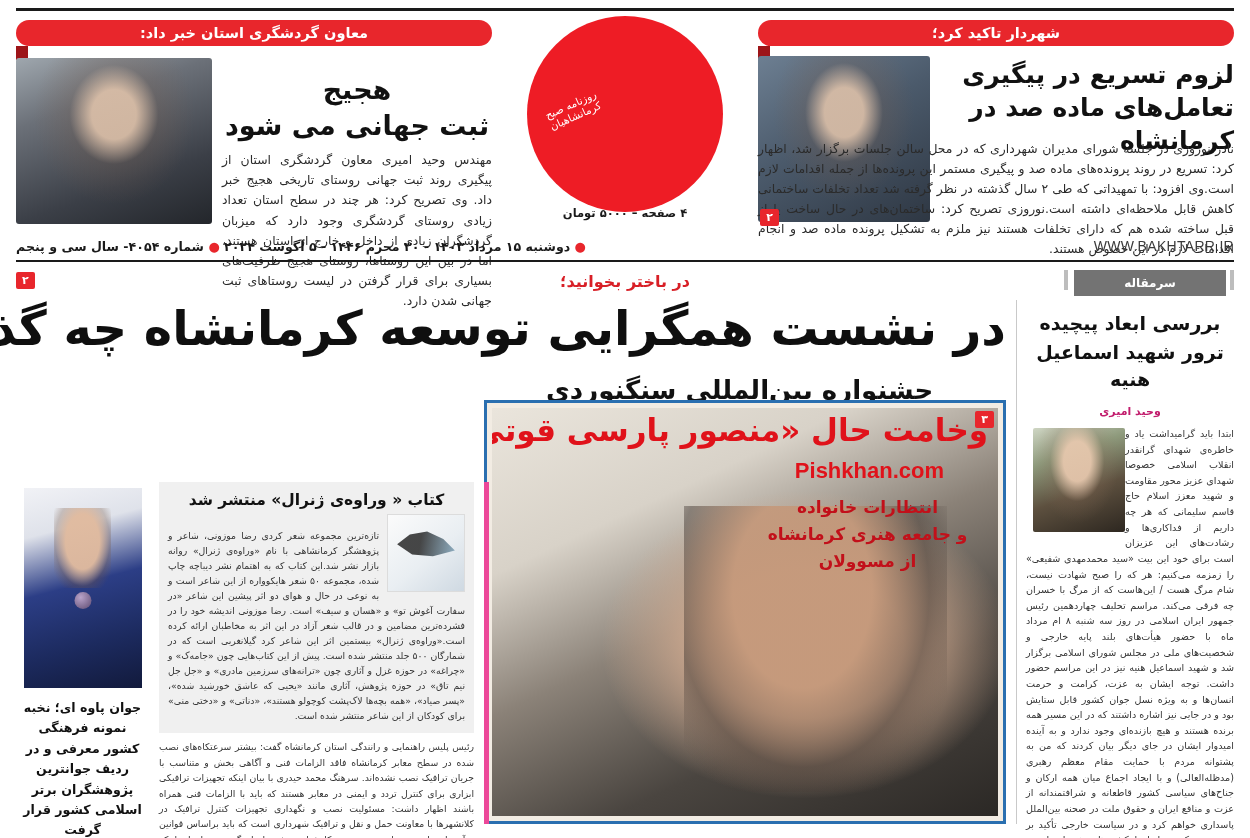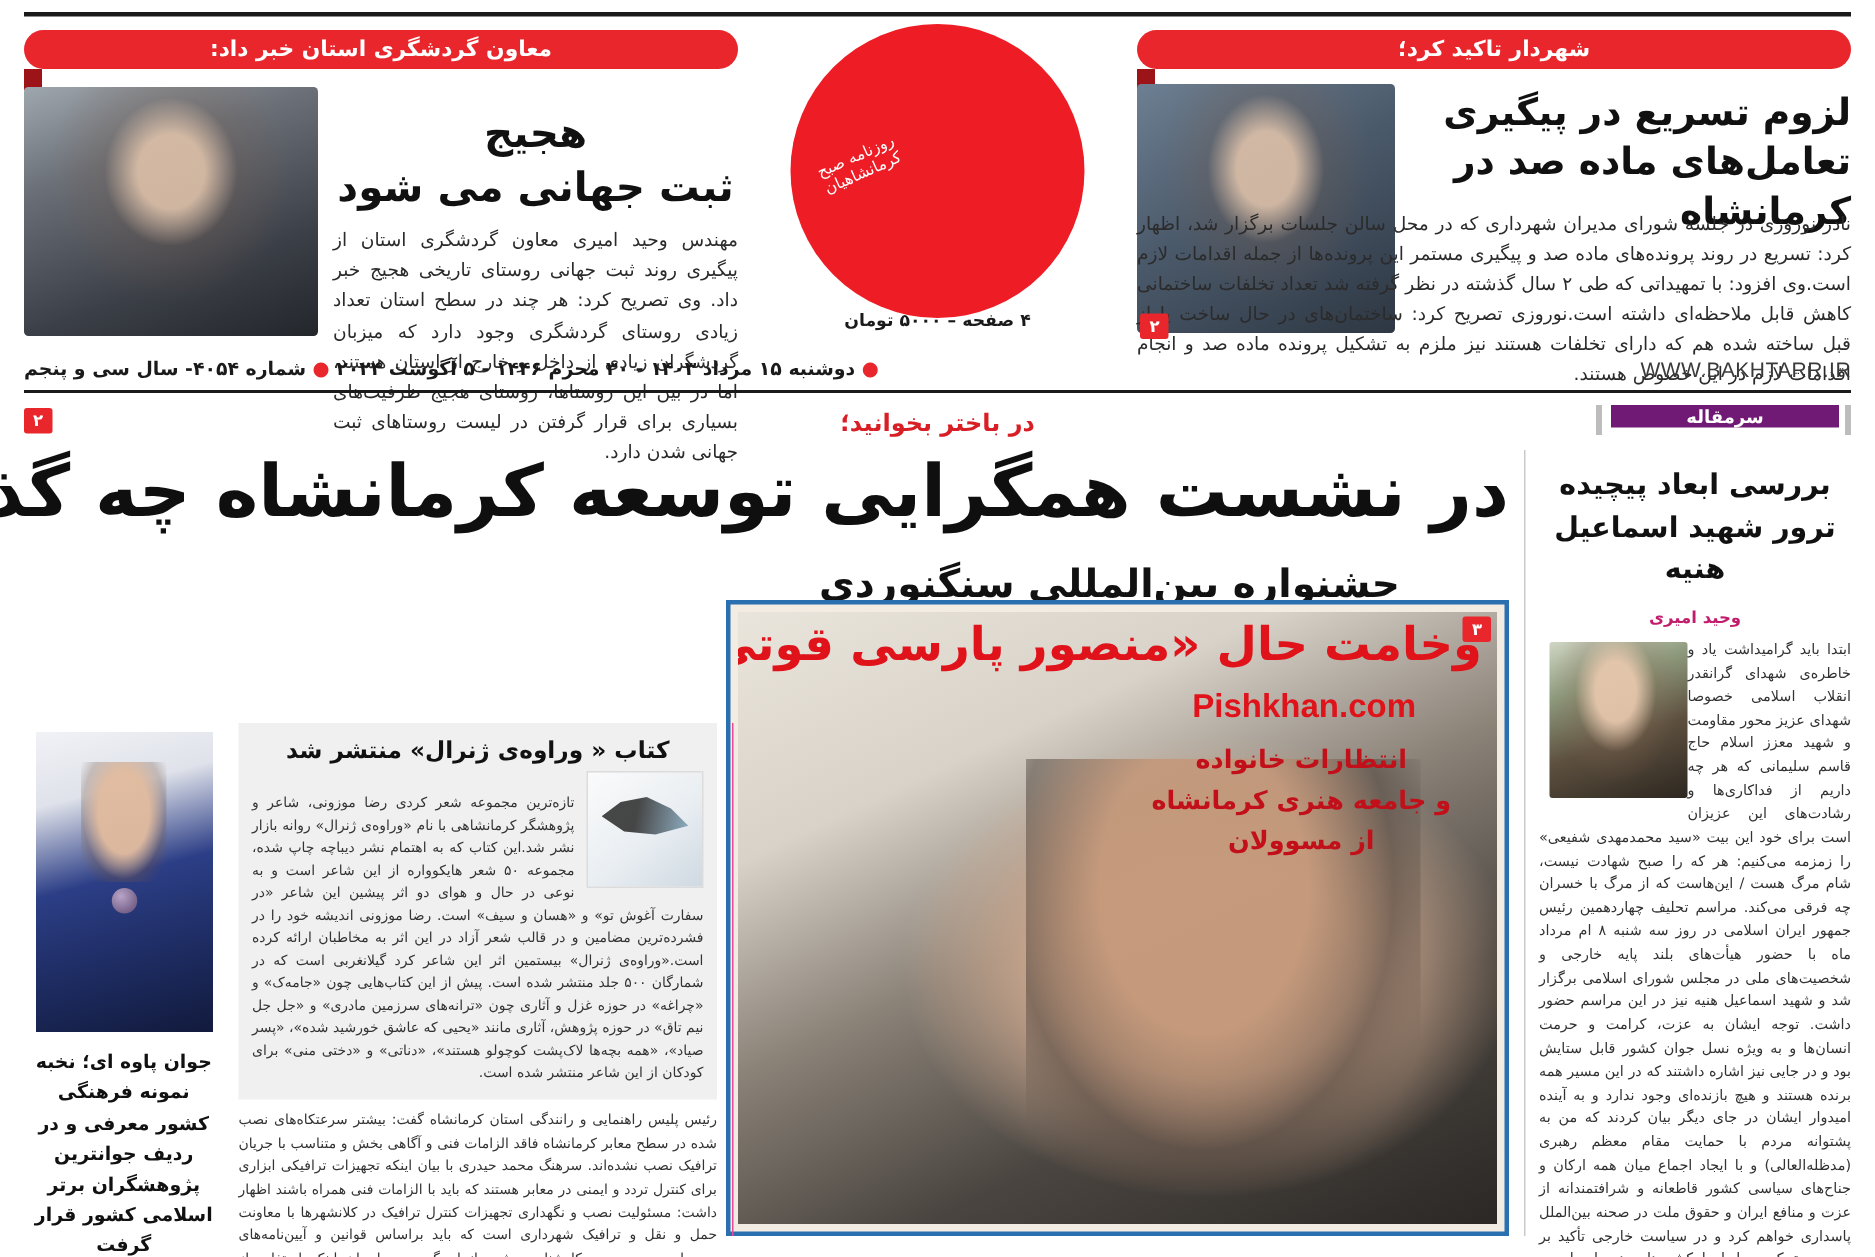--- a/index.html
+++ b/index.html
@@ -87,22 +87,22 @@
     position:absolute; left:50%; transform:translateX(-50%); top:4px;
     color:#d81f26; font-size:16px; font-weight:bold;
   }
   .pg-badge {
     display:inline-block; background:#e8262c; color:#fff; font-size:11px;
     font-weight:bold; padding:1px 6px; line-height:1.4; border-radius:2px;
   }
   .badge-left { position:absolute; left:0; top:4px; }
 
   .sar-tab {
-    position:absolute; right:8px; top:2px; width:152px; height:15px;
-    background:#701a75; color:#fff; font-size:12px; font-weight:bold;
+    position:absolute; right:8px; top:2px; width:152px; height:26px;
+    background:#737373; color:#fff; font-size:12px; font-weight:bold;
     display:flex; align-items:center; justify-content:center;
   }
   .tab-bar { position:absolute; top:2px; width:4px; height:20px; background:#bdbdbd; }
 
   
   .main { position:absolute; top:300px; left:16px; width:1218px; height:524px; }
 
   
   .col-edit {
     position:absolute; right:0; top:0; width:218px; height:524px;
@@ -168,21 +168,21 @@
   }
   .pkg-sub {
     position:absolute; right:18px; top:86px; z-index:3; width:225px;
     font-size:17px; font-weight:bold; color:#c2101a; text-align:center;
     line-height:1.58;
   }
 
   
   .col-mid {
     position:absolute; left:143px; top:182px; width:330px; height:342px;
-    border-right:1px solid #ec4899; padding-right:10px;
+    border-right:5px solid #ec4899; padding-right:10px;
   }
   .mid-box { background:#f0f0f0; padding:8px 9px 10px; }
   .mid-title { font-size:15.5px; font-weight:bold; color:#111; text-align:center; line-height:1.4; }
   .mid-body { font-size:9.3px; line-height:1.62; color:#333; text-align:justify; margin-top:16px; }
   .book-cover {
     width:78px; height:78px; float:right; margin:2px 0 3px 8px;
     background:linear-gradient(140deg,#fbfbfb 0%,#e9eef2 55%,#cfd9e2 100%);
     border:1px solid #dcdcdc; position:relative;
   }
   .book-cover::after {

